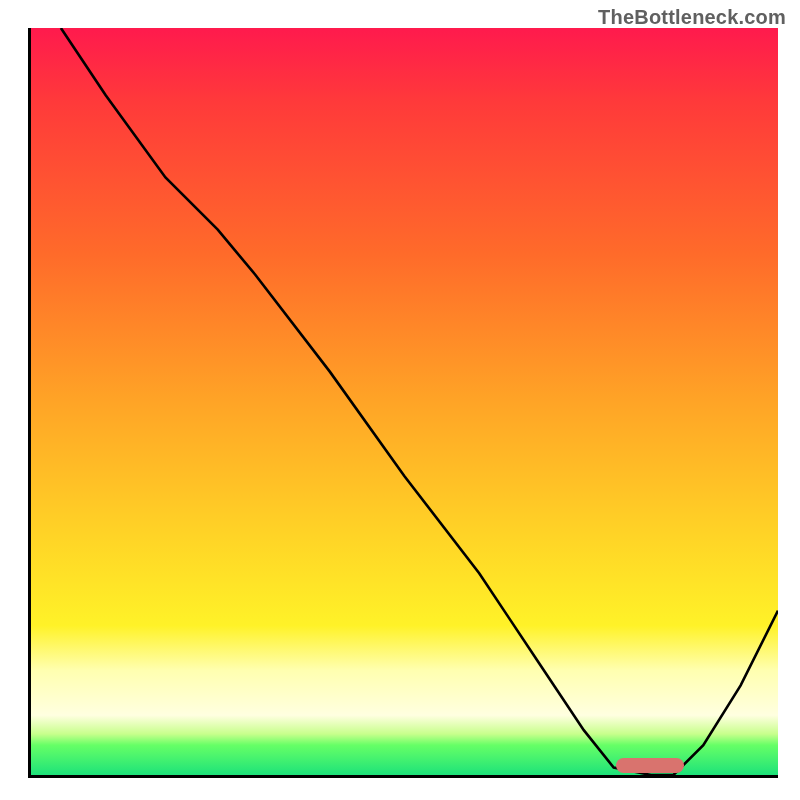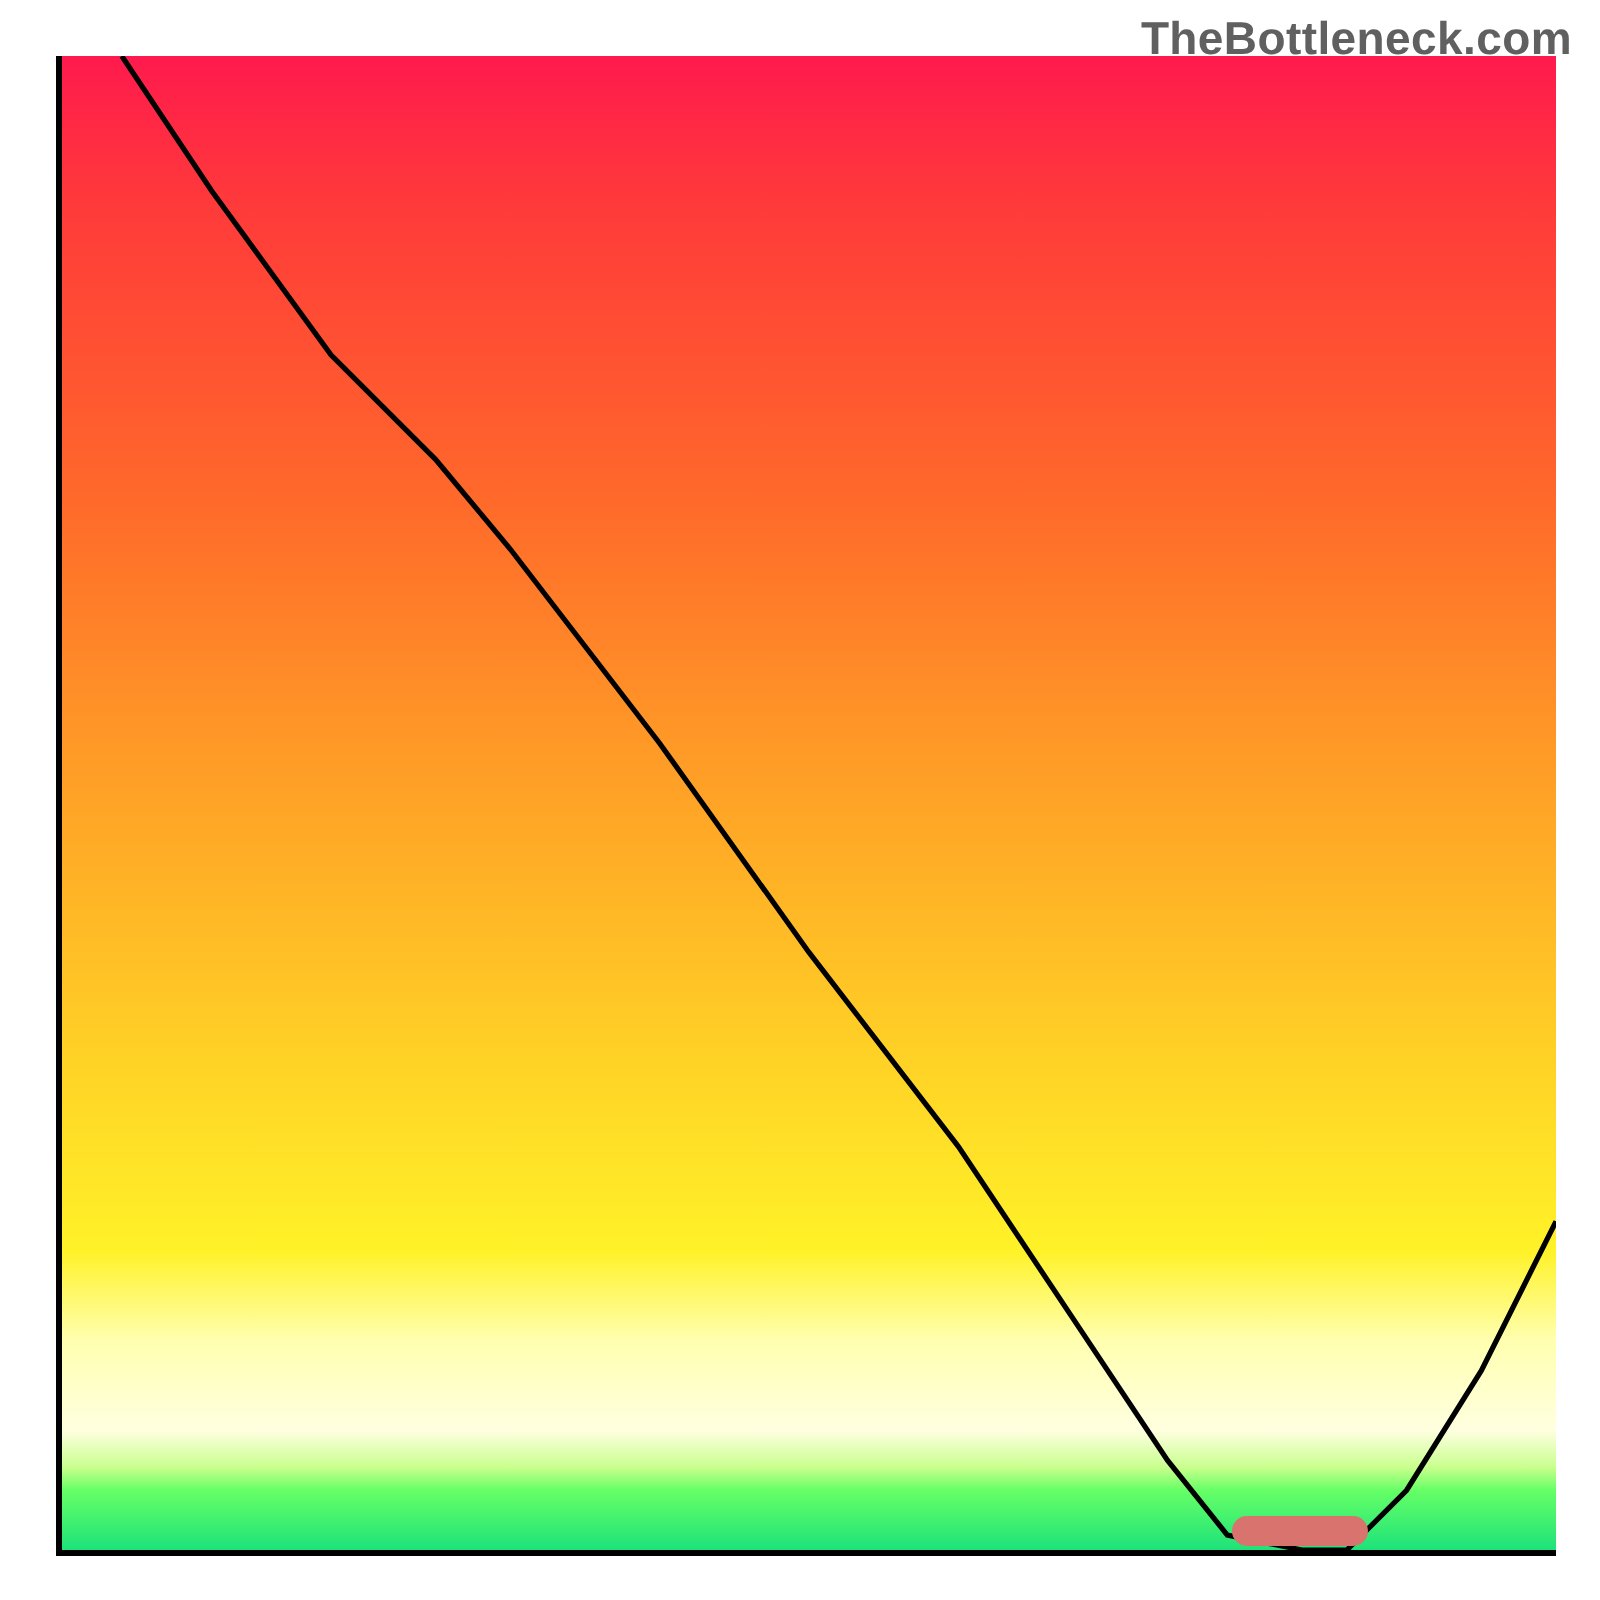--- a/index.html
+++ b/index.html
@@ -12,21 +12,21 @@
   }
   .container {
     position: relative;
     width: 800px;
     height: 800px;
   }
   .watermark {
     position: absolute;
     top: 6px;
     right: 14px;
-    font-size: 23px;
+    font-size: 20px;
     font-weight: 600;
     color: #606060;
     letter-spacing: 0.2px;
   }
   .plot-area {
     position: absolute;
     left: 28px;
     top: 28px;
     width: 750px;
     height: 750px;

